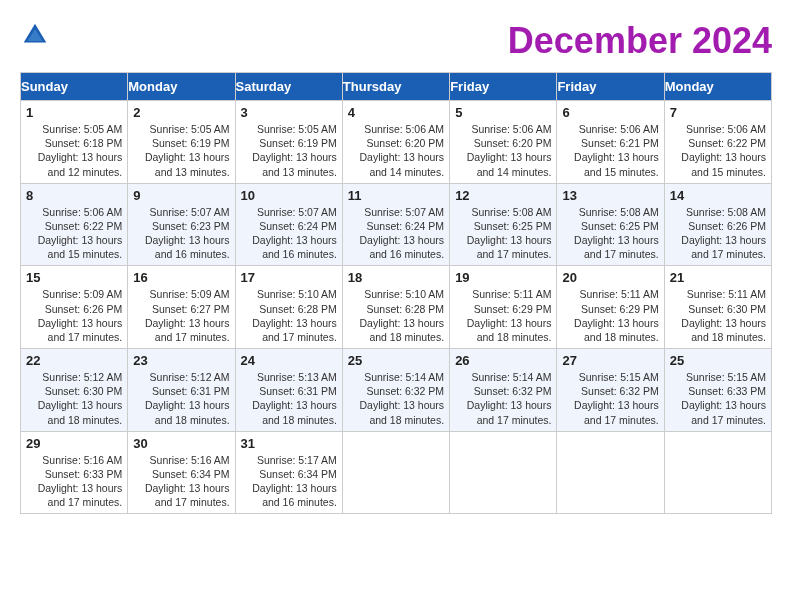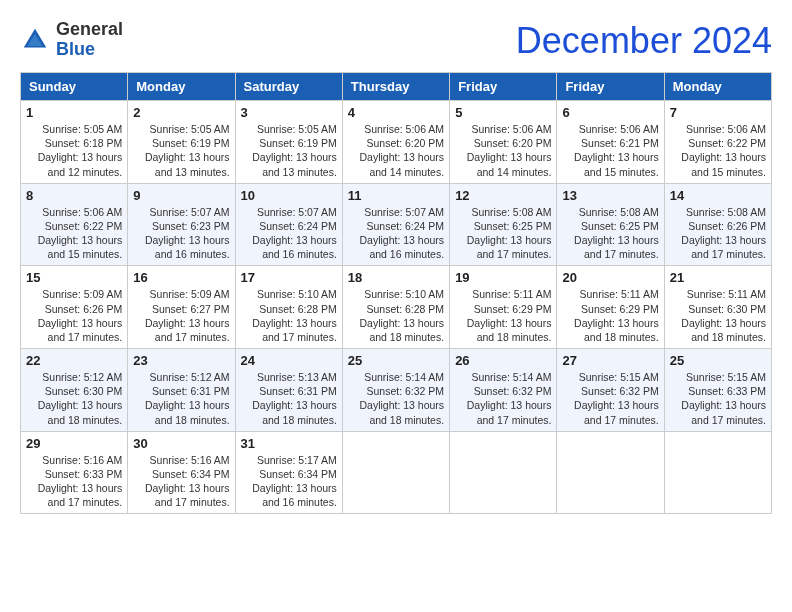--- a/index.html
+++ b/index.html
@@ -38,36 +38,36 @@
     }
     .logo-icon {
       width: 30px;
       height: 30px;
     }
     .title-block {
       text-align: right;
     }
     .month-title {
       font-size: 36px;
-      font-weight: normal;
-      color: #1d4ed8;
+      font-weight: bold;
+      color: #a21caf;
     }
     .subtitle {
       font-size: 15px;
       color: #444;
     }
     .calendar {
       width: 100%;
       border-collapse: collapse;
       font-size: 11px;
     }
     .calendar th {
       background: #1a5fb4;
       color: #fff;
-      padding: 6px 8px;
+      padding: 6px 0;
       text-align: left;
       font-size: 13px;
       font-weight: bold;
       border: 1px solid #ccc;
     }
     .calendar td {
       vertical-align: top;
       border: 1px solid #ccc;
       padding: 4px 5px;
       width: 107px;
@@ -96,24 +96,20 @@
   </style>
 </head>
 <body>
 
 <div class="header">
   <div class="logo">
     <svg class="logo-icon" viewBox="0 0 40 40">
       <polygon points="20,5 35,30 5,30" fill="#1a5fb4"></polygon>
       <polygon points="20,12 30,28 10,28" fill="#4a8fd4" opacity="0.6"></polygon>
     </svg>
-    <div class="logo-text">
-      <span class="logo-general">General</span>
-      <span class="logo-blue">Blue</span>
-    </div>
   </div>
   <div class="title-block">
     <div class="month-title">December 2024</div>
   </div>
 </div>
 
 <table class="calendar">
   <thead>
     <tr>
     <th>Sunday</th>

